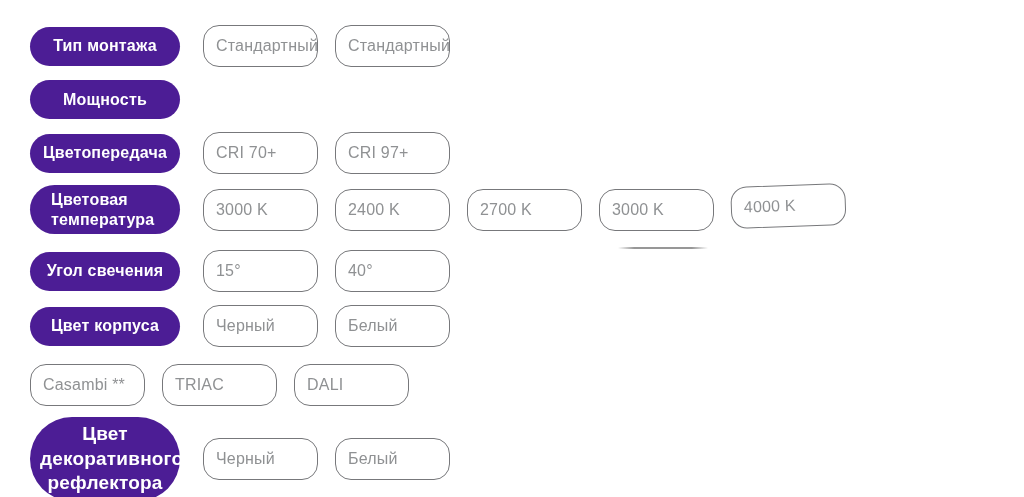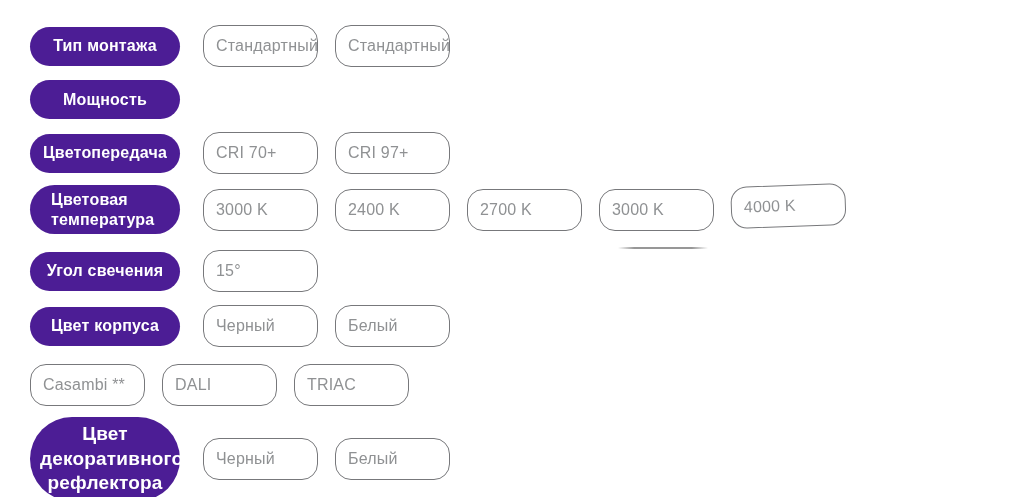--- a/index.html
+++ b/index.html
@@ -122,36 +122,37 @@
       <button class="option-btn">2700 K</button>
       <button class="option-btn">3000 K</button>
       <button class="option-btn tilted">4000 K</button>
     </div>
   </div>
 
   <div class="row row-5">
     <div class="row-label">Угол свечения</div>
     <div class="options">
       <button class="option-btn">15°</button>
+      <button class="option-btn">40°</button>
     </div>
   </div>
 
   <div class="row row-6">
     <div class="row-label">Цвет корпуса</div>
     <div class="options">
       <button class="option-btn">Черный</button>
       <button class="option-btn">Белый</button>
     </div>
   </div>
 
   <div class="row row-7">
     <div class="options">
       <button class="option-btn">Casambi **</button>
+      <button class="option-btn">TRIAC</button>
       <button class="option-btn">DALI</button>
-      <button class="option-btn">TRIAC</button>
     </div>
   </div>
 
   <div class="row row-8">
     <div class="row-label three-line">Цвет декоративного рефлектора</div>
     <div class="options">
       <button class="option-btn">Черный</button>
       <button class="option-btn">Белый</button>
     </div>
   </div>

